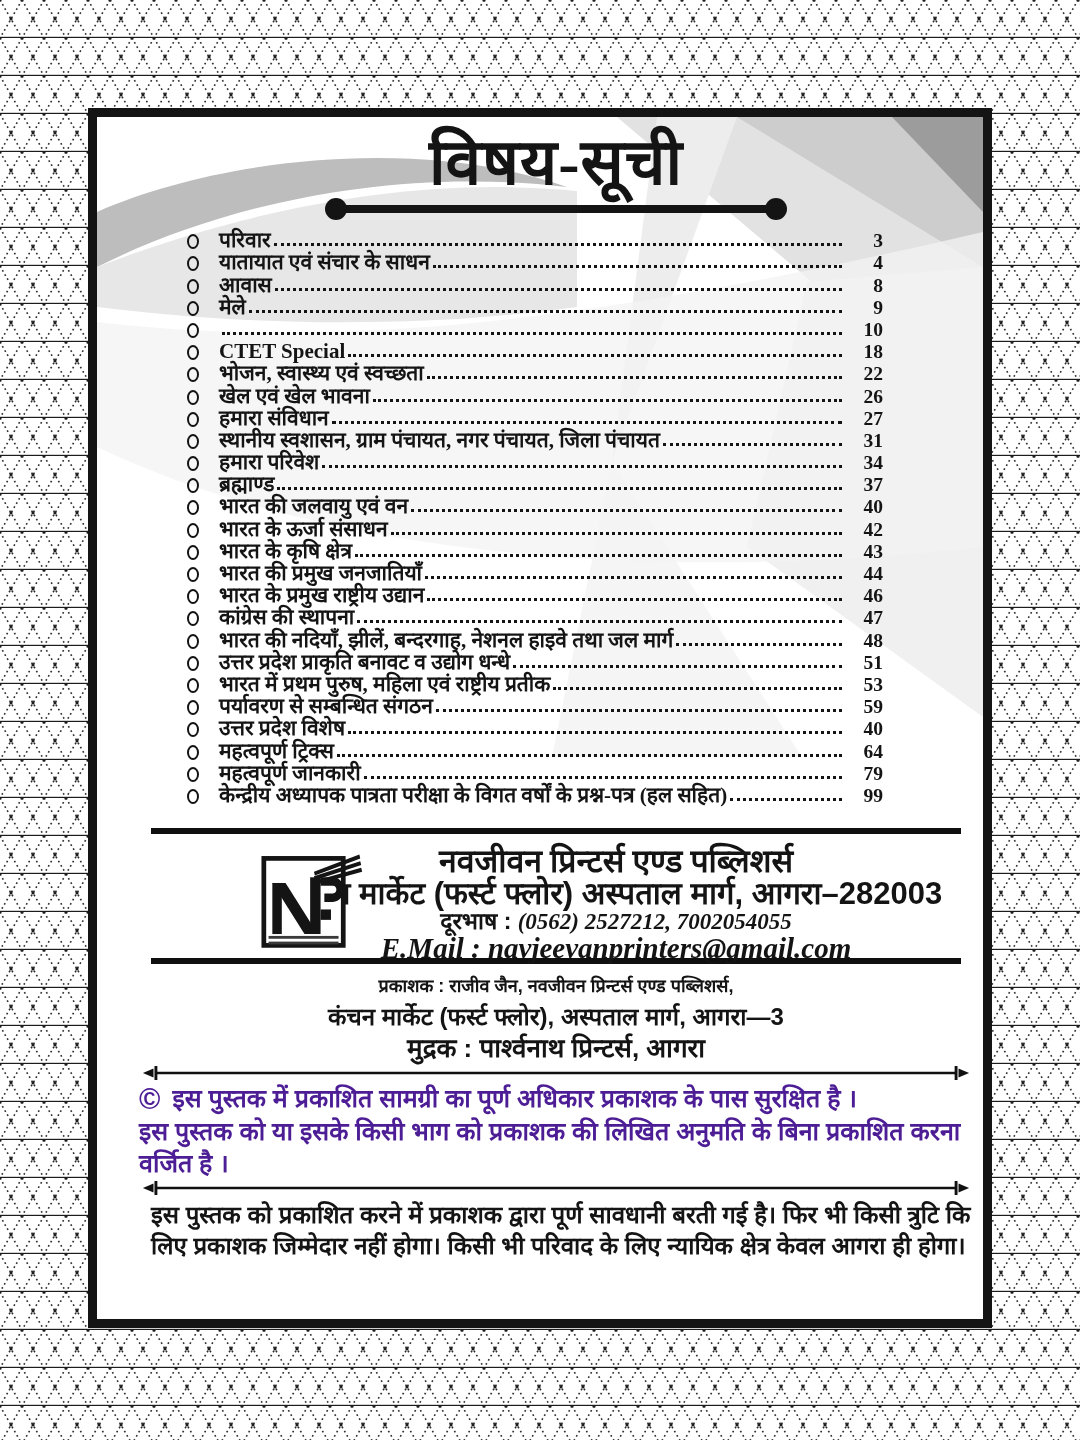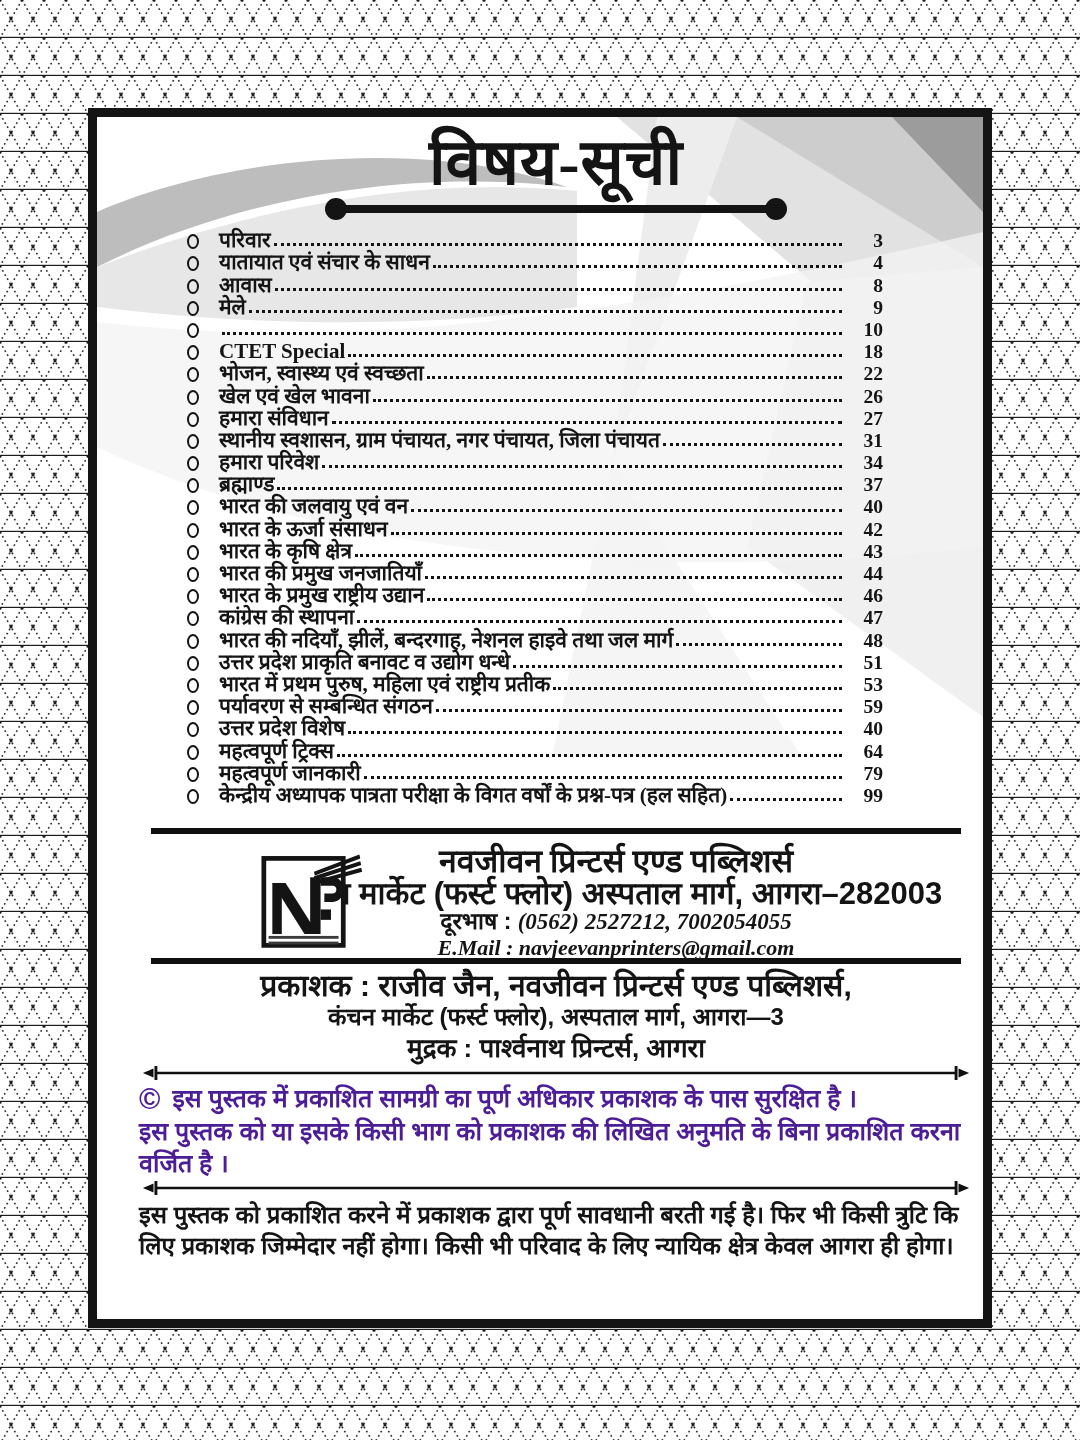--- a/index.html
+++ b/index.html
@@ -48,31 +48,31 @@
   .rule-top{margin-top:22px;}
 
   .pubbox{position:relative;margin-top:8px;height:116px;}
   .np-logo{position:absolute;left:132px;top:6px;}
   .pub-lines{margin-left:120px;text-align:center;color:#141414;}
   .pub-name{font-size:32px;font-weight:bold;line-height:38px;font-family:"Liberation Serif","DejaVu Serif",serif;}
   .pub-addr{font-size:31px;font-weight:bold;line-height:28px;font-family:Liberation Sans, sans-serif;}
   .pub-phone{font-size:23px;line-height:27px;}
   .pub-phone .lbl{font-weight:bold;}
   .pub-phone .val{font-family:"Liberation Serif","DejaVu Serif",serif;font-style:italic;font-weight:bold;}
-  .pub-mail{font-size:22px;line-height:26px;font-family:"Liberation Serif","DejaVu Serif",serif;font-style:italic;font-weight:bold;}
+  .pub-mail{font-size:29px;line-height:26px;font-family:"Liberation Serif","DejaVu Serif",serif;font-style:italic;font-weight:bold;}
 
   .imprint{margin-top:6px;text-align:center;color:#141414;}
-  .imp-line1{font-size:30px;font-weight:bold;line-height:32px;}
+  .imp-line1{font-size:18px;font-weight:bold;line-height:32px;}
   .imp-line2{font-size:24px;font-weight:600;line-height:30px;}
   .imp-line3{font-size:26px;font-weight:bold;line-height:32px;text-align:center;}
 
   .divider{margin:2px 12px 0 12px;height:14px;}
   .copyright{margin:2px 10px 0 10px;color:#4c1d95;font-size:25px;font-weight:bold;line-height:32px;text-align:left;}
   .copyright .csym{font-size:29px;vertical-align:-2px;margin-right:12px;}
-  .disclaimer{margin:4px 10px 0 10px;color:#141414;font-size:24px;font-weight:600;line-height:31px;text-align:left;}
+  .disclaimer{margin:4px 10px 0 22px;color:#141414;font-size:24px;font-weight:600;line-height:31px;text-align:left;}
 </style>
 </head>
 <body>
 
 <svg class="bg-pattern" width="1080" height="1440" xmlns="http://www.w3.org/2000/svg">
   <defs>
     <pattern id="lat" width="22" height="38" patternUnits="userSpaceOnUse">
       <rect width="22" height="38" fill="#ffffff"></rect>
       <line x1="0" y1="0" x2="22" y2="38" stroke="#2a2a2a" stroke-width="1.6" stroke-dasharray="1.7 3.1"></line>
       <line x1="22" y1="0" x2="0" y2="38" stroke="#2a2a2a" stroke-width="1.6" stroke-dasharray="1.7 3.1"></line>

